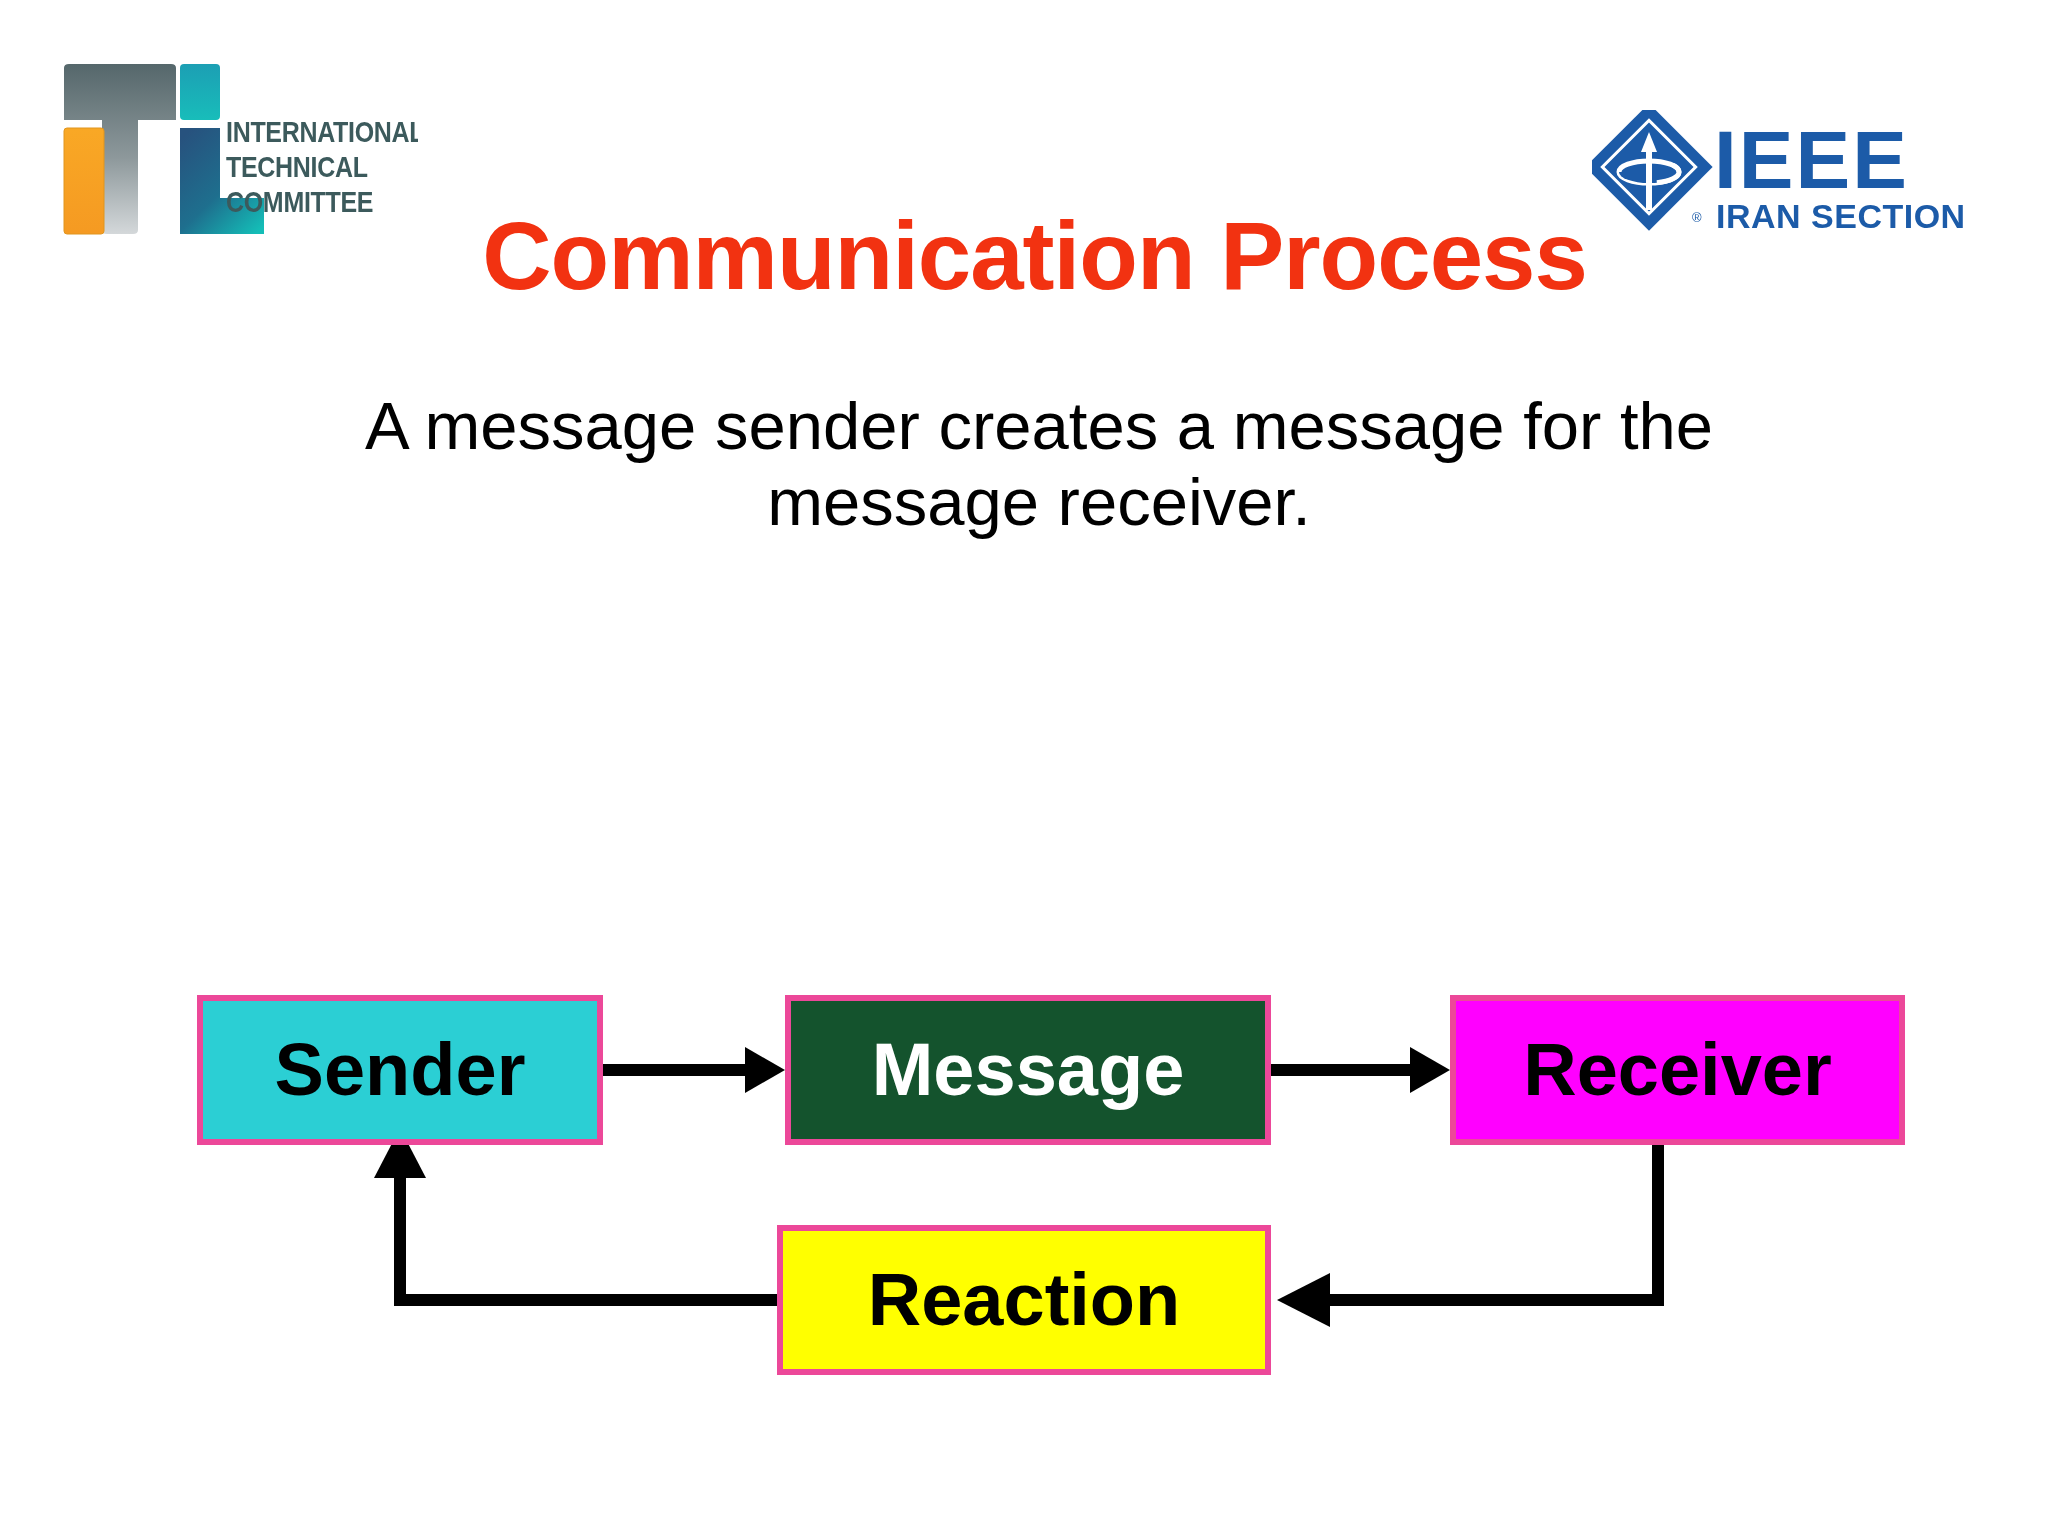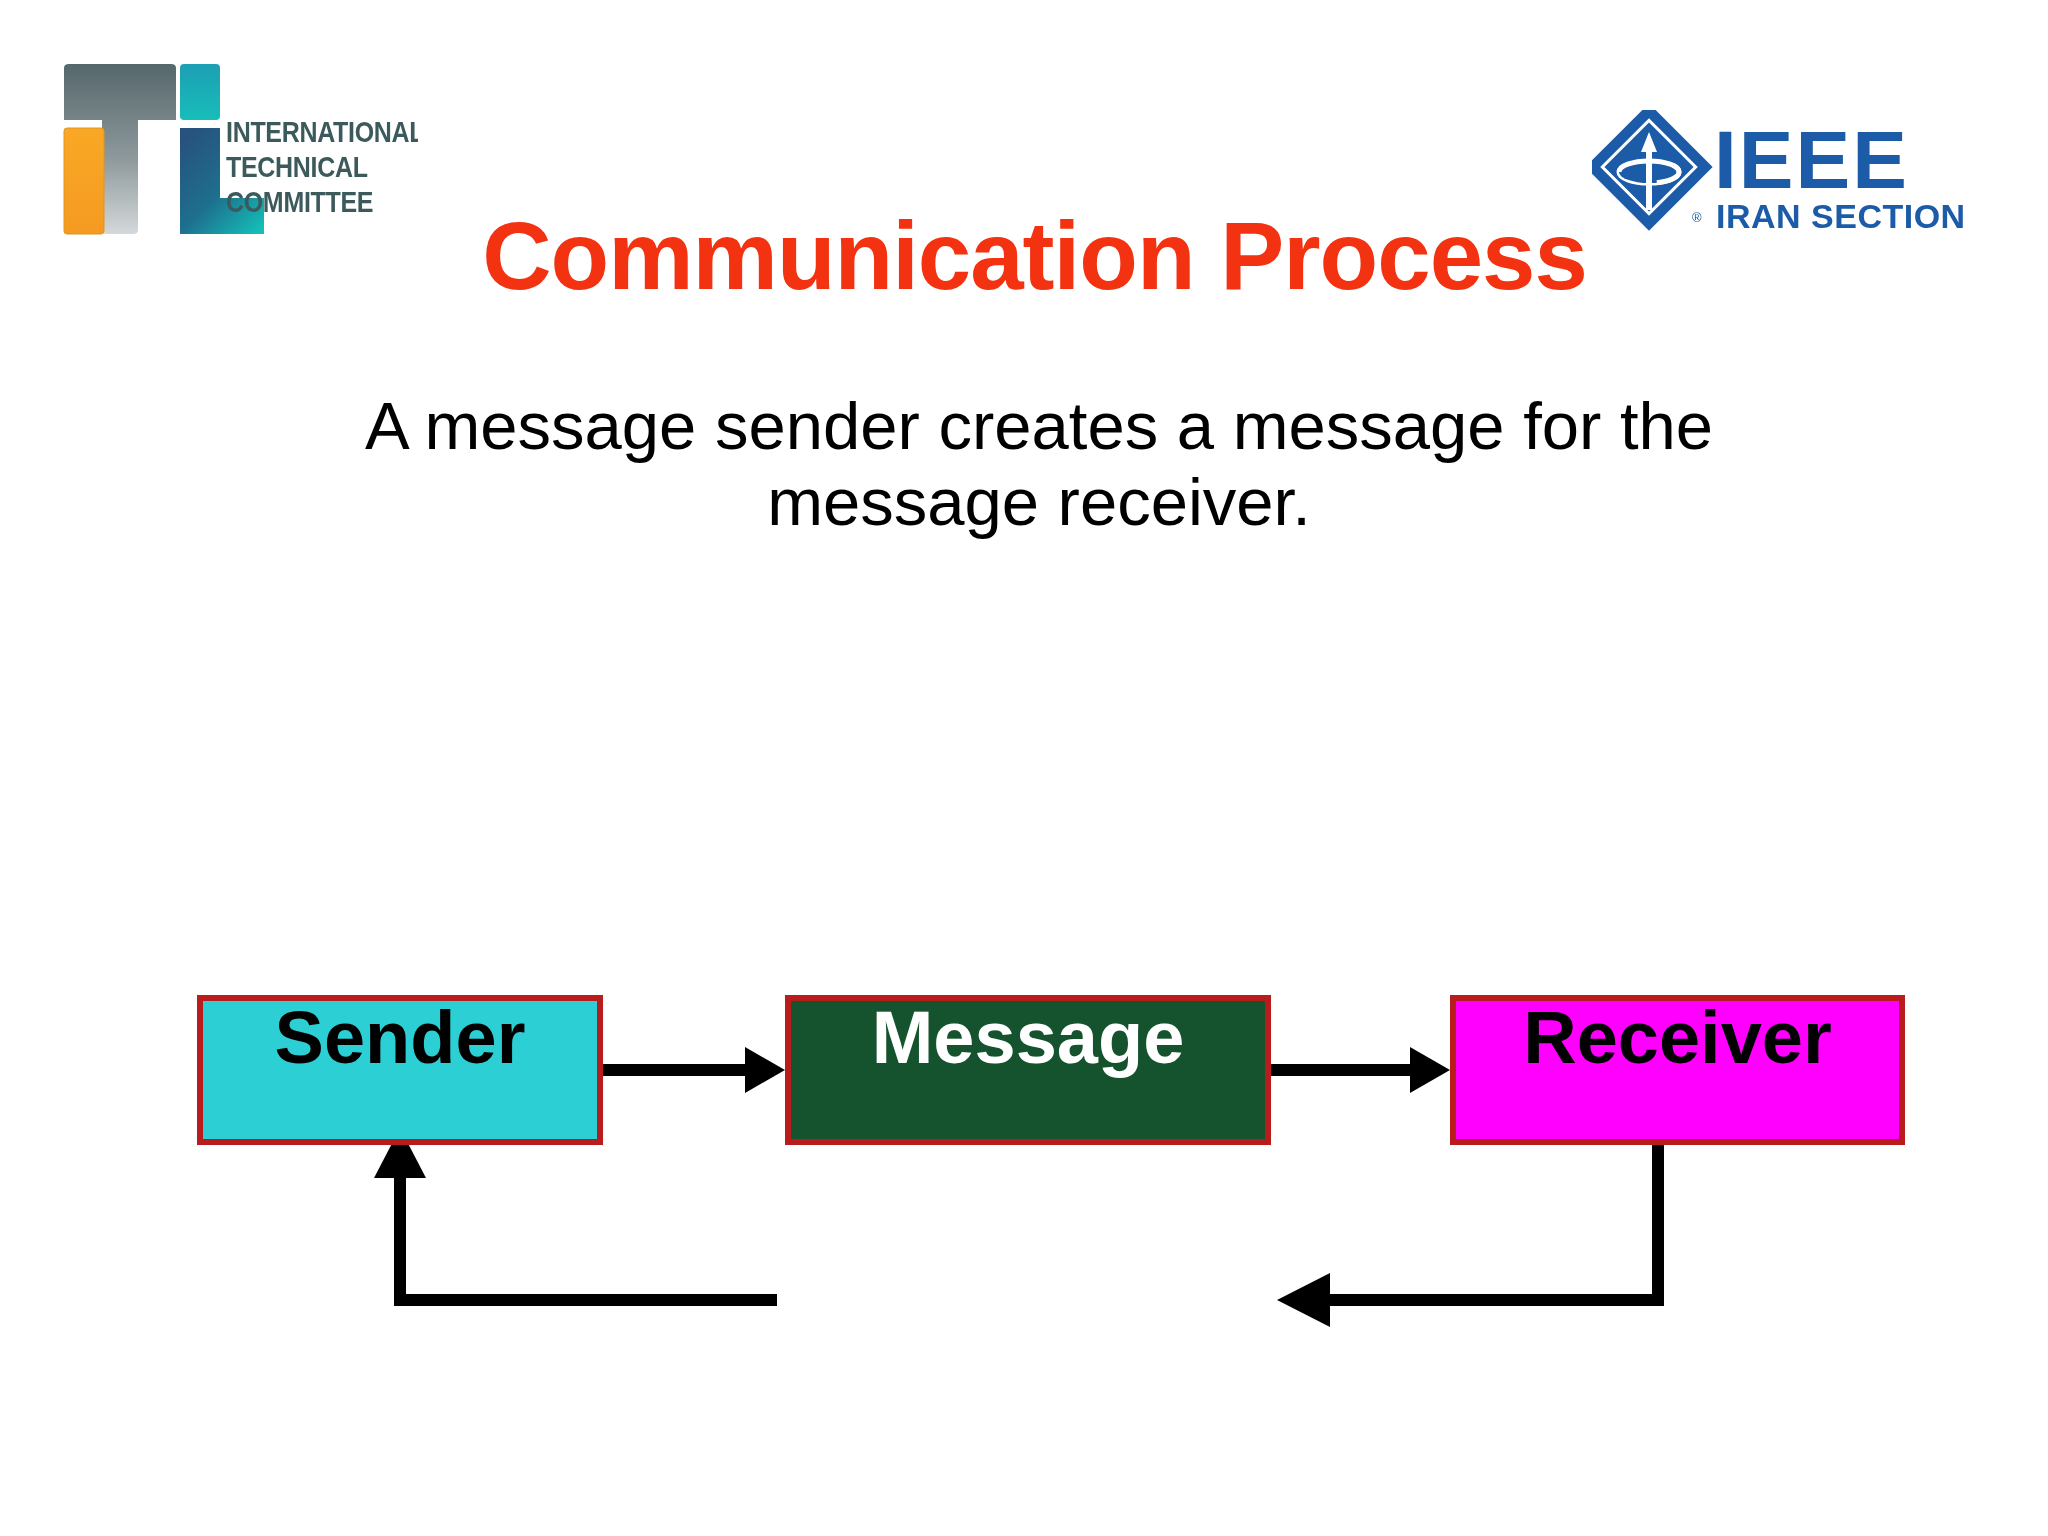--- a/index.html
+++ b/index.html
@@ -74,23 +74,23 @@
   #diagram {
     position: absolute;
     left: 0;
     top: 960px;
     width: 2048px;
     height: 480px;
   }
   .node {
     position: absolute;
     box-sizing: border-box;
-    border: 6px solid #b91c1c;
+    border: 6px solid #ec4899;
     display: flex;
-    align-items: flex-start;
+    align-items: center;
     justify-content: center;
     font-weight: bold;
     font-size: 74px;
     font-family: "Liberation Sans", sans-serif;
     letter-spacing: 0px;
     line-height: 1;
   }
   #node-sender {
     left: 197px;  top: 35px;  width: 406px; height: 150px;
     background: #2BCFD4; color: #000000;
@@ -208,13 +208,16 @@
 
   <div class="node" id="node-sender">
     <span>Sender</span>
   </div>
   <div class="node" id="node-message">
     <span>Message</span>
   </div>
   <div class="node" id="node-receiver">
     <span>Receiver</span>
   </div>
+  <div class="node" id="node-reaction">
+    <span>Reaction</span>
+  </div>
 </div>
 
 </body></html>

